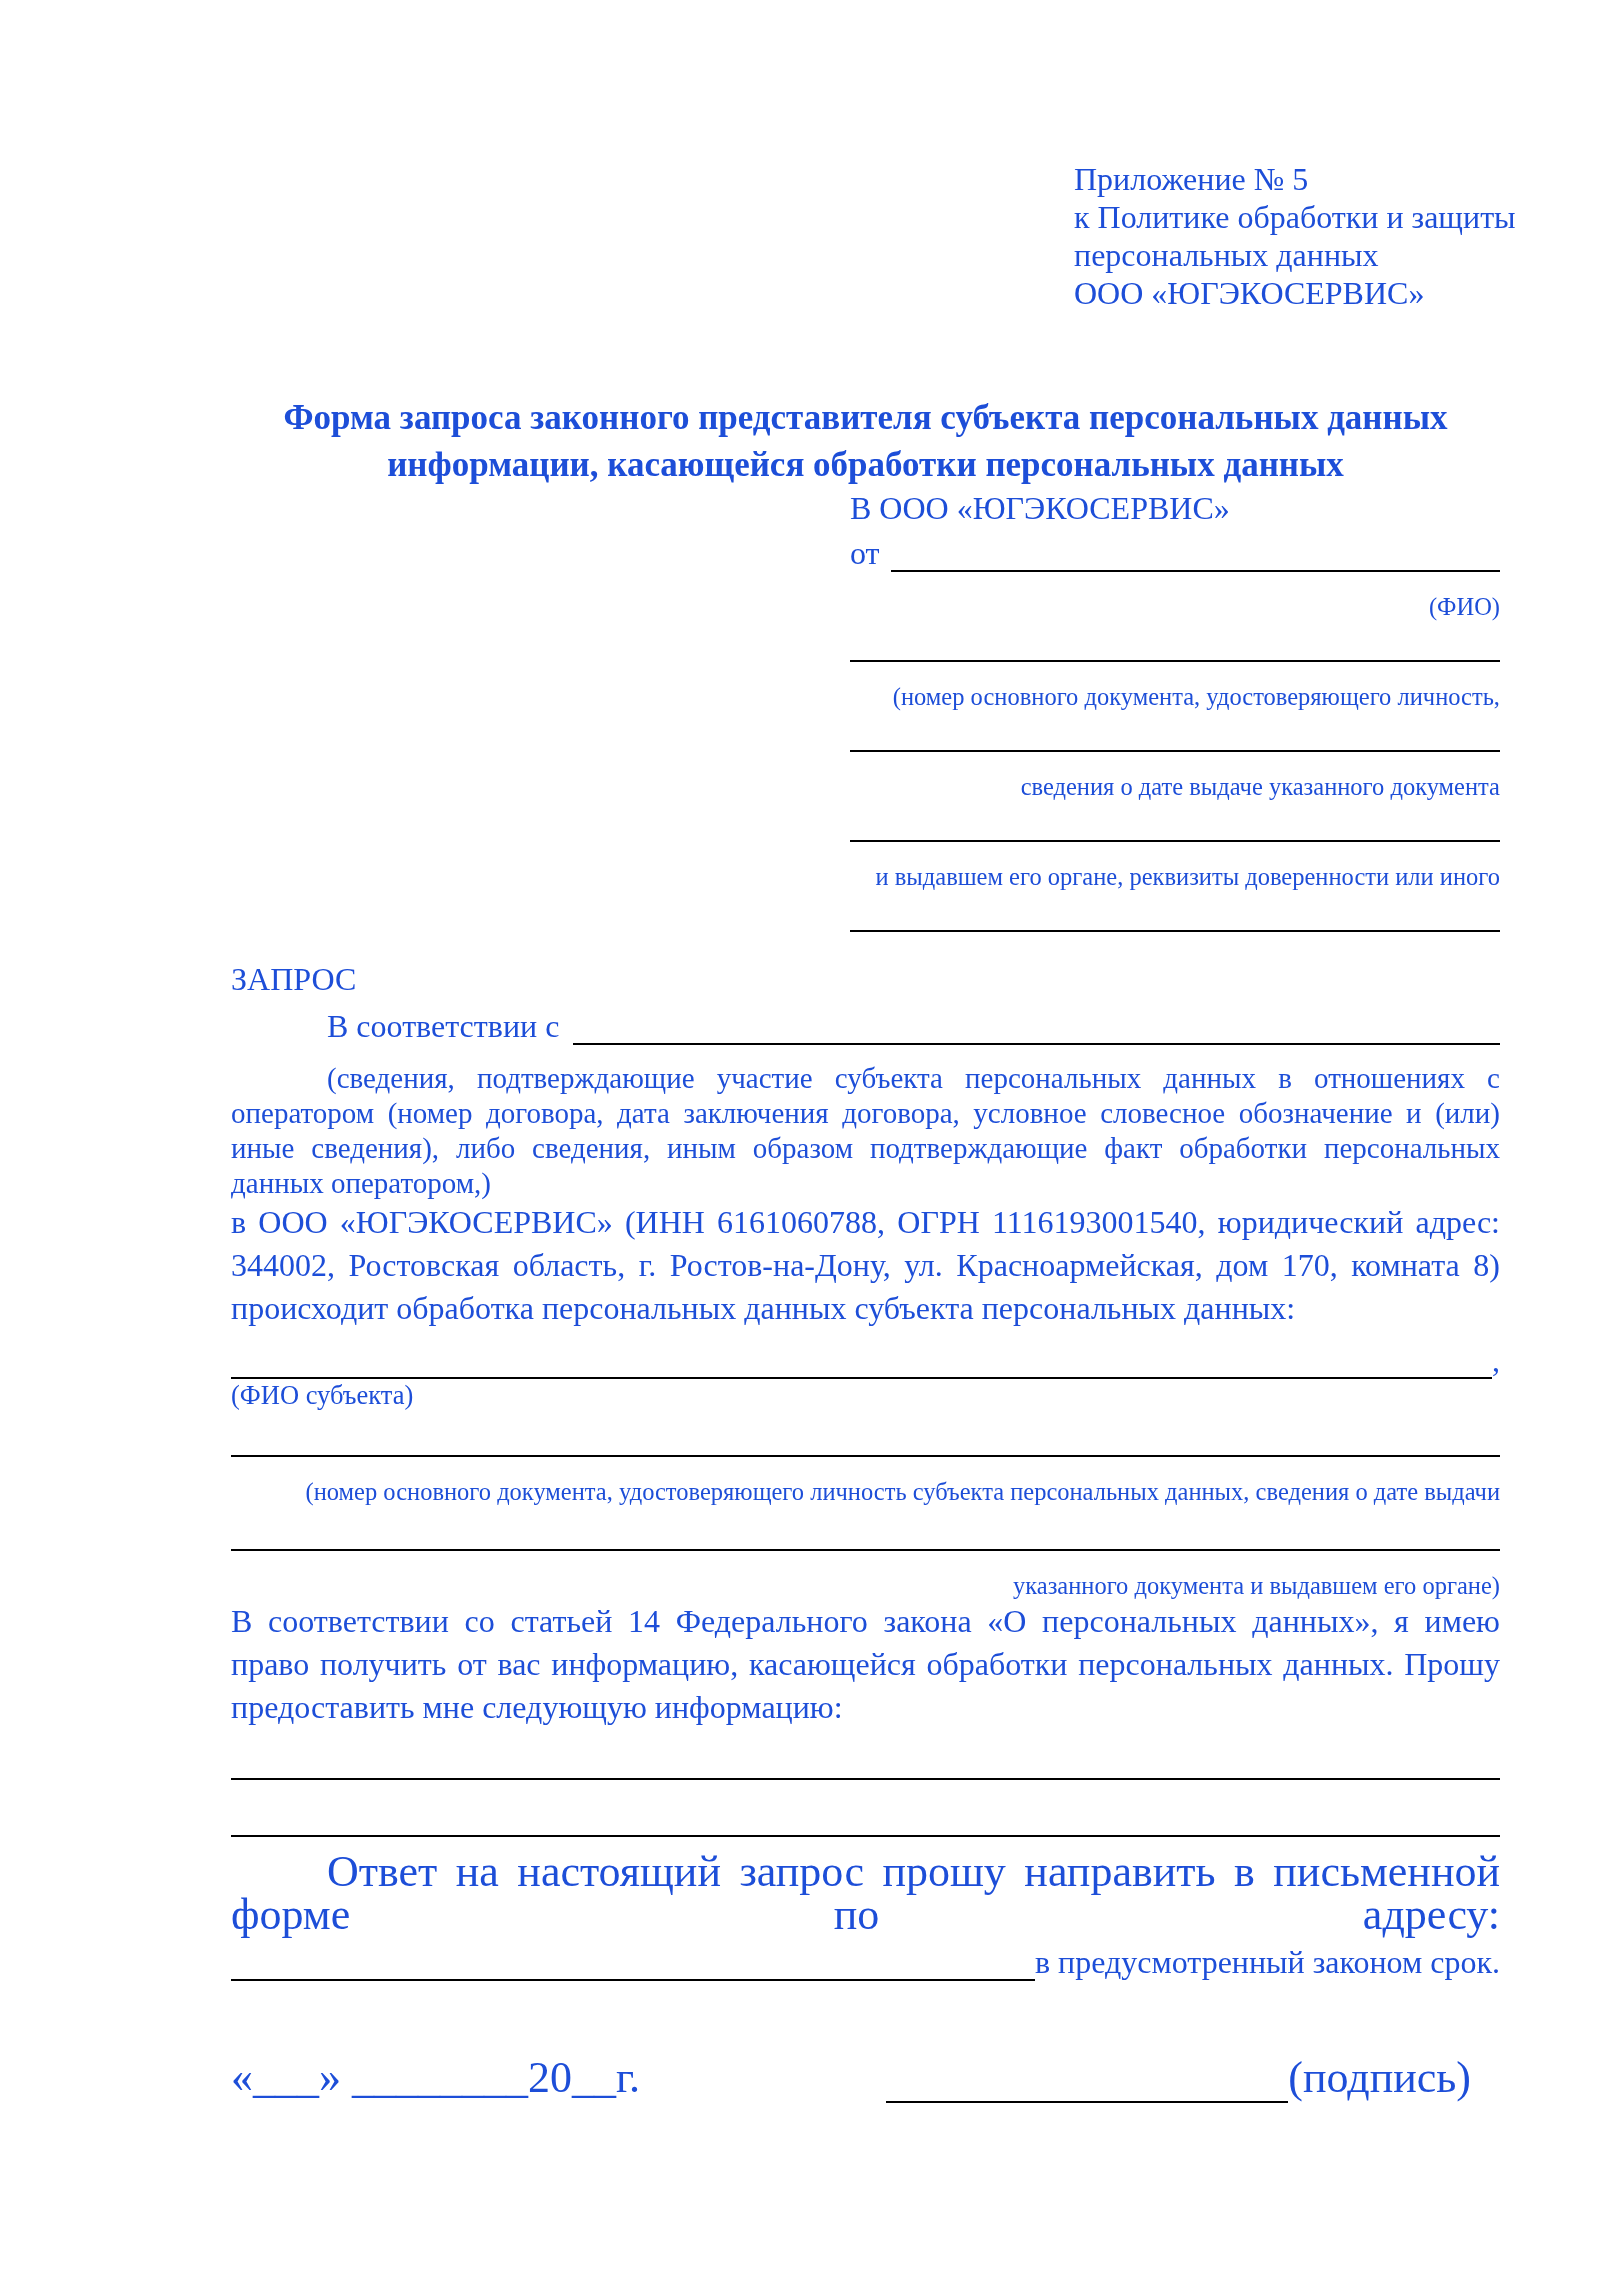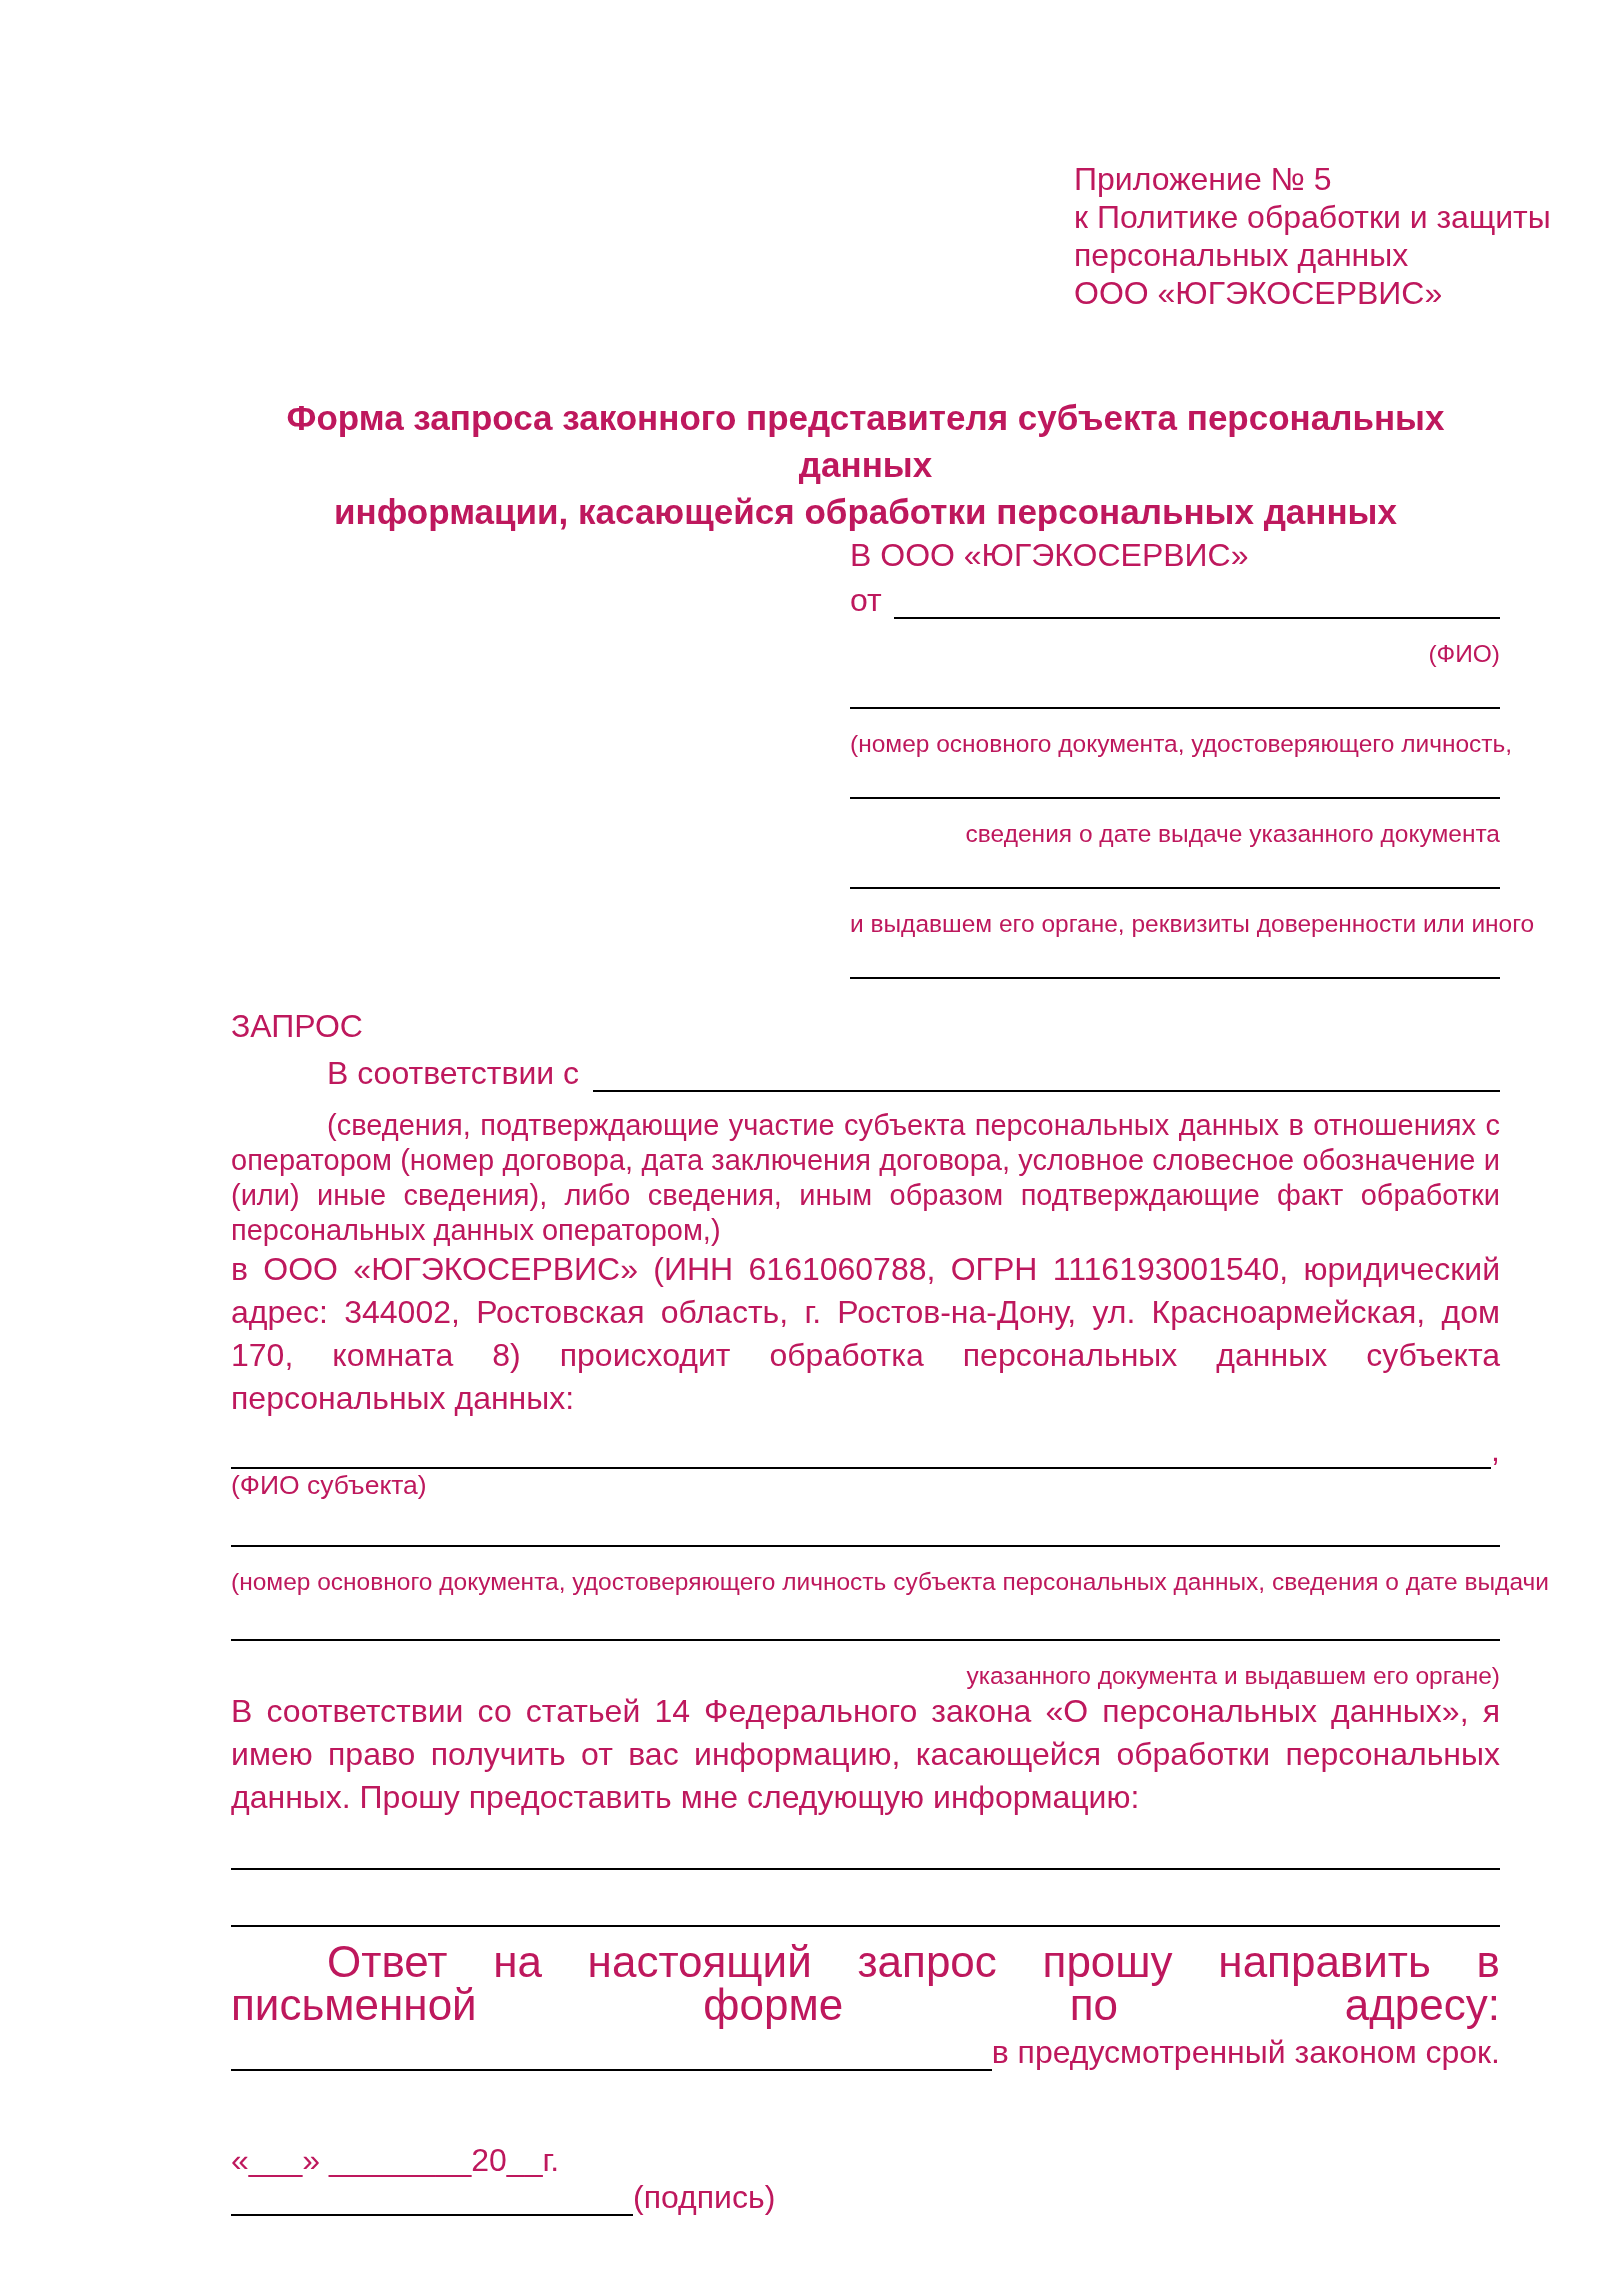--- a/index.html
+++ b/index.html
@@ -1,21 +1,21 @@
 <!DOCTYPE html>
 <html lang="ru"><head>
 <meta charset="utf-8">
 <style>
   html,body { margin:0; padding:0; background:#ffffff; }
   .page {
     position:relative;
     width:1616px; height:2293px;
     background:#ffffff;
-    color:#be185d;
-    font-family:Liberation Sans, sans-serif;
+    color:#1d4ed8;
+    font-family:Liberation Serif, serif;
     box-sizing:border-box;
     padding:160px 116px 0 231px;
     overflow:hidden;
   }
   
   .appendix { margin-left:843px; font-size:32px; line-height:38px; }
   .appendix div { white-space:nowrap; }
 
   
   .doc-title { margin-top:82px; text-align:center; font-weight:bold; font-size:35px; line-height:47px; }
@@ -39,21 +39,21 @@
   .fio-comma { align-self:flex-end; }
   .cap27 { font-size:26.5px; line-height:33px; text-align:left; }
   .field-rule2 { height:43px; border-bottom:2.9px solid #000; }
   .fill-line { height:49px; border-bottom:2.9px solid #000; }
   .fill-line + .fill-line { height:55px; }
   .reply1 { margin-top:13.7px; font-size:44px; line-height:43px; text-indent:96px; text-align:justify; text-align-last:justify; }
   .reply2 { display:flex; height:45px; font-size:32px; }
   .reply-tail { align-self:flex-end; white-space:nowrap; }
 
   
-  .footer-row { display:flex; justify-content:space-between; align-items:flex-start; margin-top:71px; font-size:32px;flex-direction:column; }
+  .footer-row { display:flex; justify-content:space-between; align-items:flex-start; margin-top:71px; font-size:44px; }
   .date-left { white-space:nowrap; }
   .sig-group { display:flex; align-items:flex-end; margin-right:29px; }
   .sig-rule { width:402px; border-bottom:2.9px solid #000; height:35px; }
   .sig-cap { white-space:nowrap; }
 </style>
 </head>
 <body>
 
 <div class="page">
 

